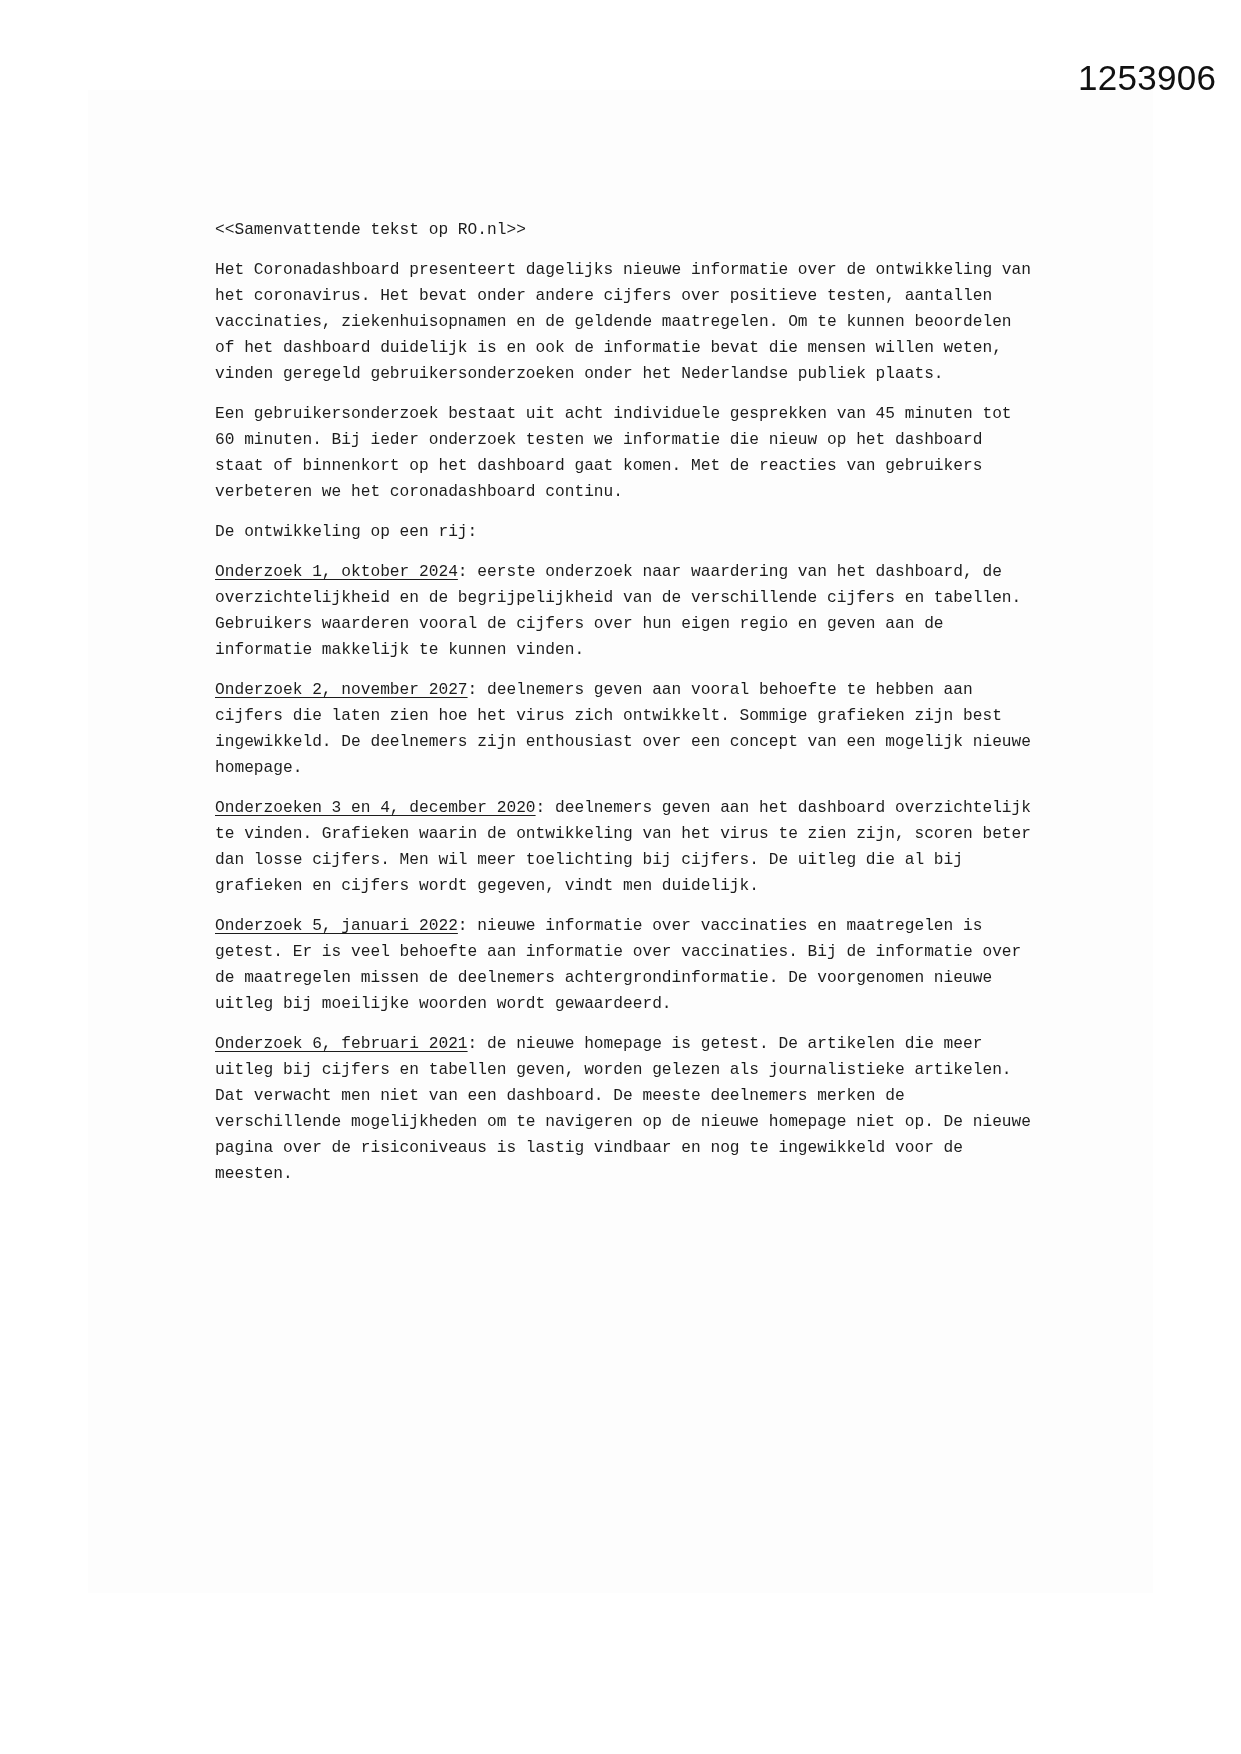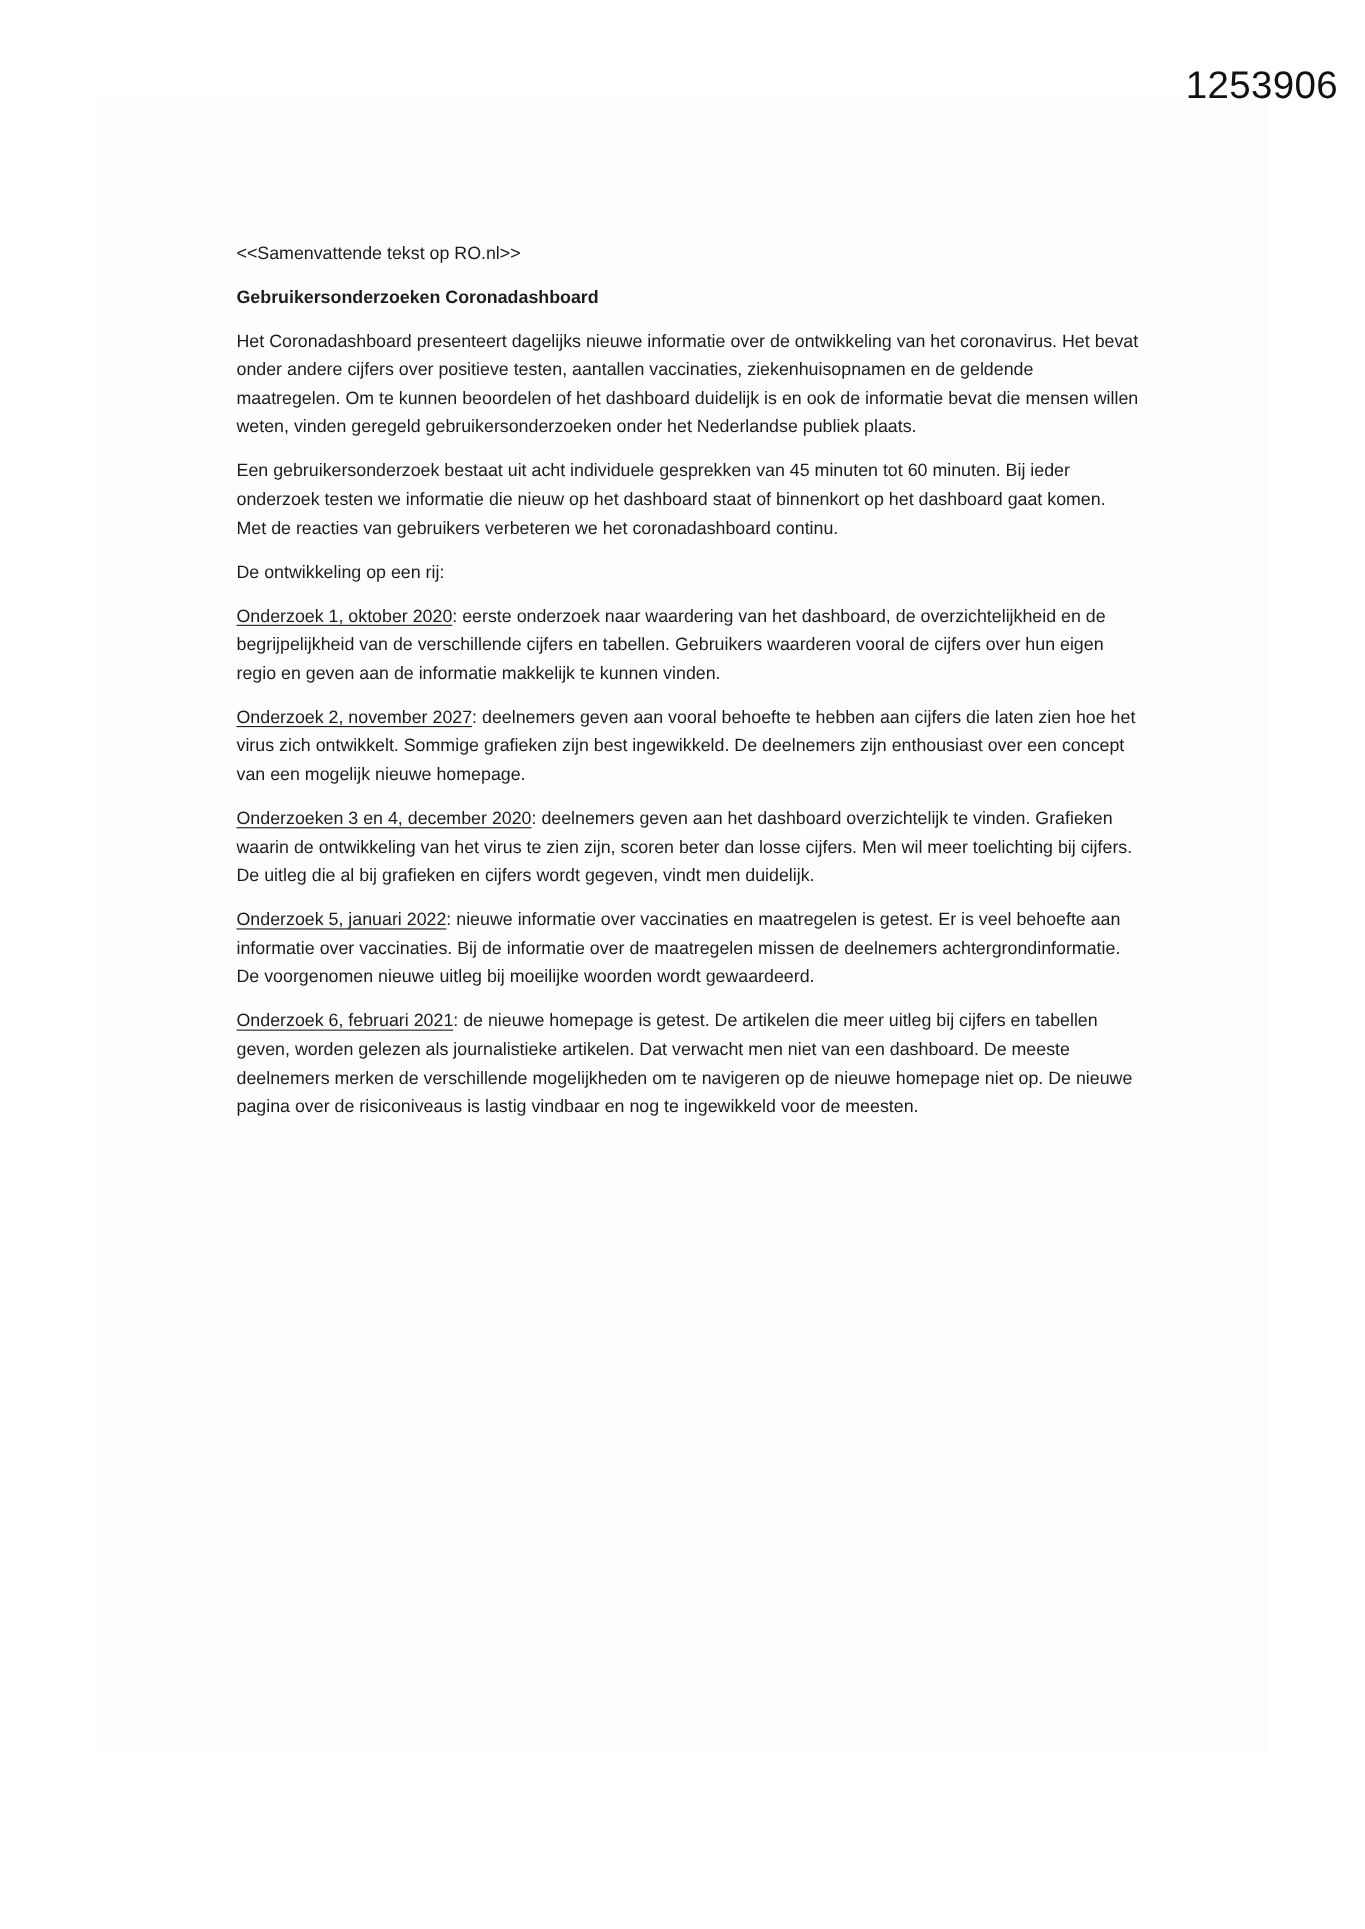--- a/index.html
+++ b/index.html
@@ -30,21 +30,21 @@
       top: 90px;
       width: 1065px;
       height: 1503px;
       background: #fdfdfd;
     }
     .content {
       position: absolute;
       left: 215px;
       top: 217px;
       width: 820px;
-      font-family: Liberation Sans, sans-serif;
+      font-family: Liberation Mono, monospace;
       font-size: 16.2px;
       line-height: 26px;
       color: #1c1c1c;
     }
     .content p {
       margin: 0 0 14px 0;
     }
     .tag-line {
       margin-bottom: 14px !important;
     }
@@ -62,29 +62,28 @@
   </style>
 </head>
 <body>
 
 <div class="doc-id">1253906</div>
 
 <div class="scan-area"></div>
 
 <div class="content">
   <p class="tag-line">&lt;&lt;Samenvattende tekst op RO.nl&gt;&gt;</p>
-  <p class="doc-title">Gebruikersonderzoeken Coronadashboard</p>
 
   <p>Het Coronadashboard presenteert dagelijks nieuwe informatie over de ontwikkeling van het coronavirus. Het bevat onder andere cijfers over positieve testen, aantallen vaccinaties, ziekenhuisopnamen en de geldende maatregelen. Om te kunnen beoordelen of het dashboard duidelijk is en ook de informatie bevat die mensen willen weten, vinden geregeld gebruikersonderzoeken onder het Nederlandse publiek plaats.</p>
   <p>Een gebruikersonderzoek bestaat uit acht individuele gesprekken van 45 minuten tot 60 minuten. Bij ieder onderzoek testen we informatie die nieuw op het dashboard staat of binnenkort op het dashboard gaat komen. Met de reacties van gebruikers verbeteren we het coronadashboard continu.</p>
 
   <p>De ontwikkeling op een rij:</p>
 
   <p class="study-par">
-    <span class="study-heading">Onderzoek 1, oktober 2020</span><span>: eerste onderzoek naar waardering van het dashboard, de overzichtelijkheid en de begrijpelijkheid van de verschillende cijfers en tabellen. Gebruikers waarderen vooral de cijfers over hun eigen regio en geven aan de informatie makkelijk te kunnen vinden.</span>
+    <span class="study-heading">Onderzoek 1, oktober 2024</span><span>: eerste onderzoek naar waardering van het dashboard, de overzichtelijkheid en de begrijpelijkheid van de verschillende cijfers en tabellen. Gebruikers waarderen vooral de cijfers over hun eigen regio en geven aan de informatie makkelijk te kunnen vinden.</span>
   </p>
   <p class="study-par">
     <span class="study-heading">Onderzoek 2, november 2027</span><span>: deelnemers geven aan vooral behoefte te hebben aan cijfers die laten zien hoe het virus zich ontwikkelt. Sommige grafieken zijn best ingewikkeld. De deelnemers zijn enthousiast over een concept van een mogelijk nieuwe homepage.</span>
   </p>
   <p class="study-par">
     <span class="study-heading">Onderzoeken 3 en 4, december 2020</span><span>: deelnemers geven aan het dashboard overzichtelijk te vinden. Grafieken waarin de ontwikkeling van het virus te zien zijn, scoren beter dan losse cijfers. Men wil meer toelichting bij cijfers. De uitleg die al bij grafieken en cijfers wordt gegeven, vindt men duidelijk.</span>
   </p>
   <p class="study-par">
     <span class="study-heading">Onderzoek 5, januari 2022</span><span>: nieuwe informatie over vaccinaties en maatregelen is getest. Er is veel behoefte aan informatie over vaccinaties. Bij de informatie over de maatregelen missen de deelnemers achtergrondinformatie. De voorgenomen nieuwe uitleg bij moeilijke woorden wordt gewaardeerd.</span>
   </p>

